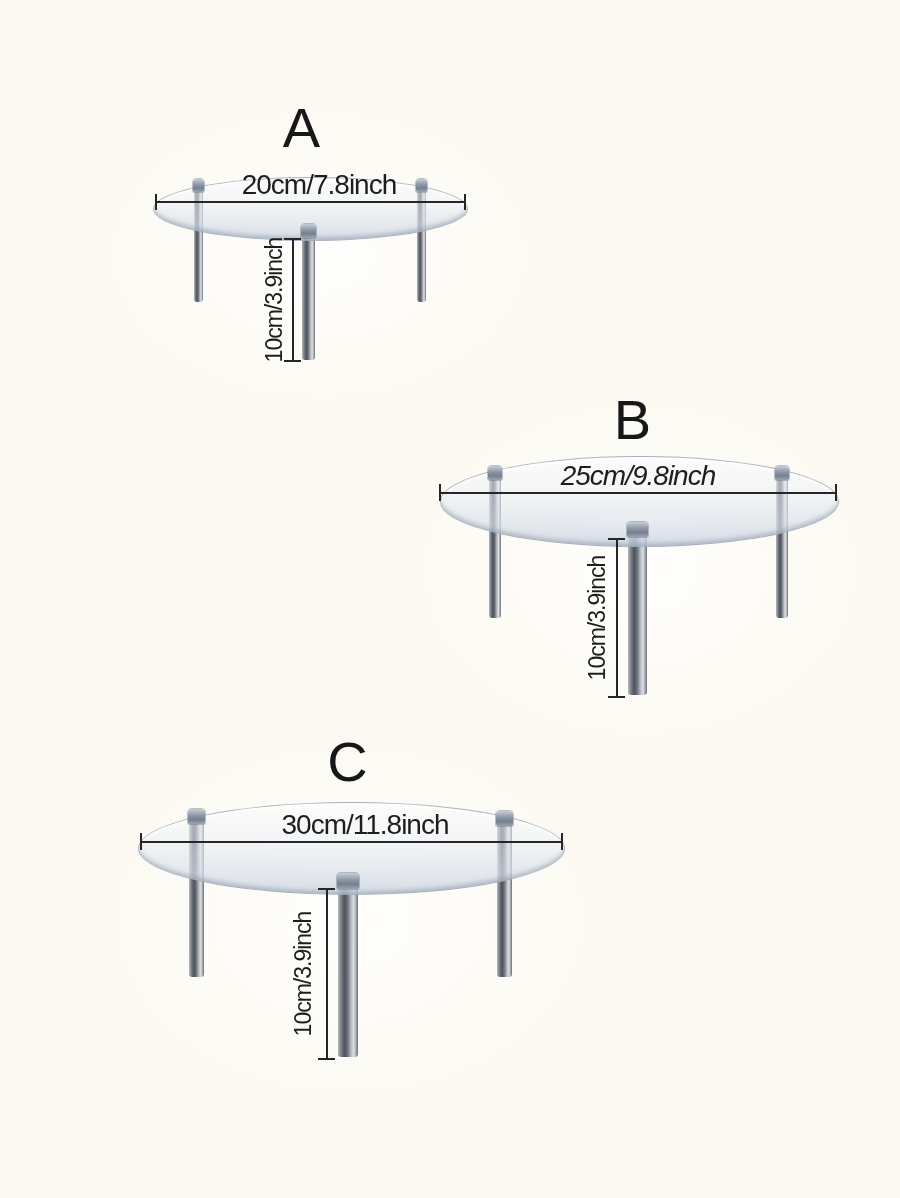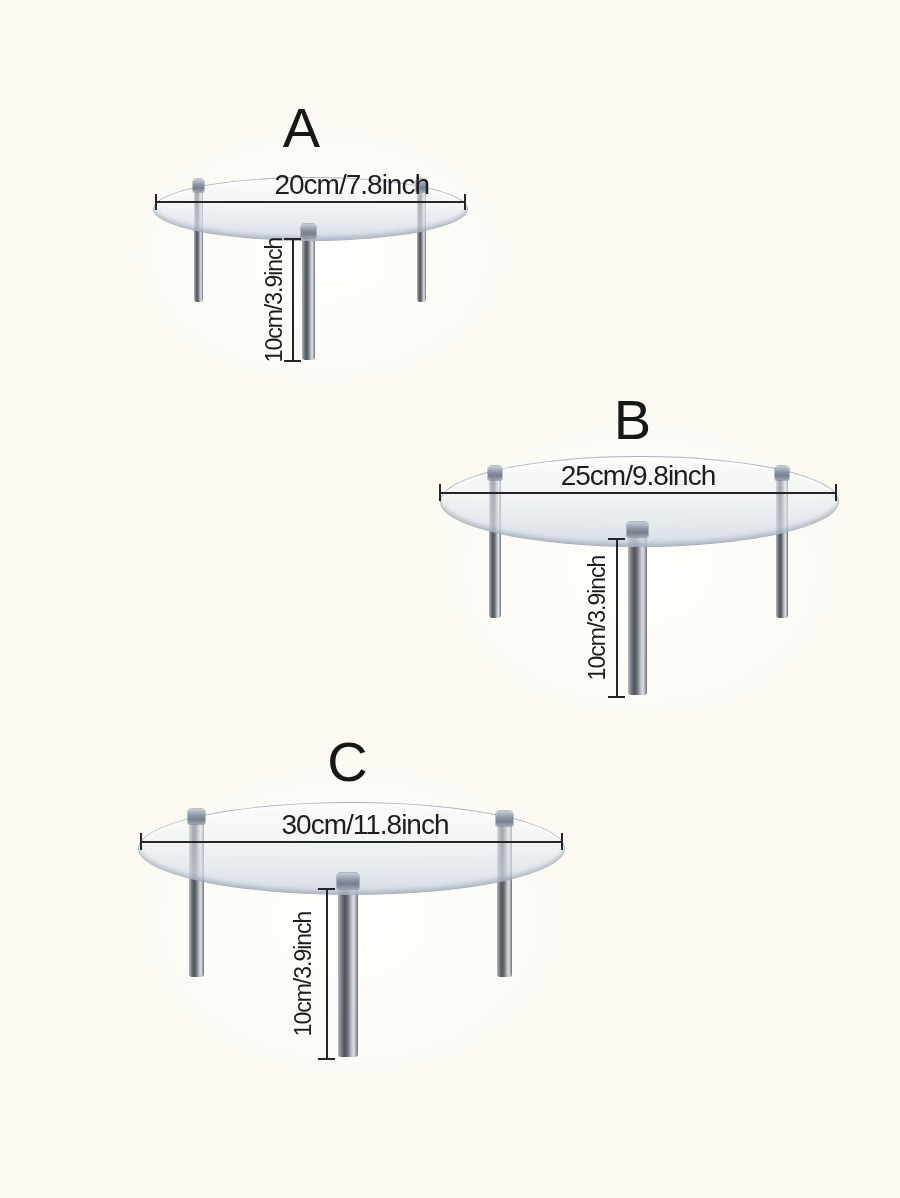--- a/index.html
+++ b/index.html
@@ -116,22 +116,22 @@
     position: absolute;
     color: #1d1d1d;
     font-size: 28px;
     line-height: 1;
     letter-spacing: -1px;
     text-align: center;
     white-space: nowrap;
     z-index: 5;
     font-weight: 500;
   }
-  .A-dl { left: 189px; top: 171px; width: 240px; text-align: right; }
-  .B-dl { left: 518px; top: 462px; width: 240px; }
+  .A-dl { left: 199px; top: 171px; width: 240px; }
+  .B-dl { left: 518px; top: 462px; width: 240px; font-style: italic; }
   .C-dl { left: 245px; top: 811px; width: 240px; }
 
   .vlabel {
     position: absolute;
     color: #1d1d1d;
     font-size: 23px;
     line-height: 1;
     letter-spacing: -1px;
     text-align: center;
     white-space: nowrap;

